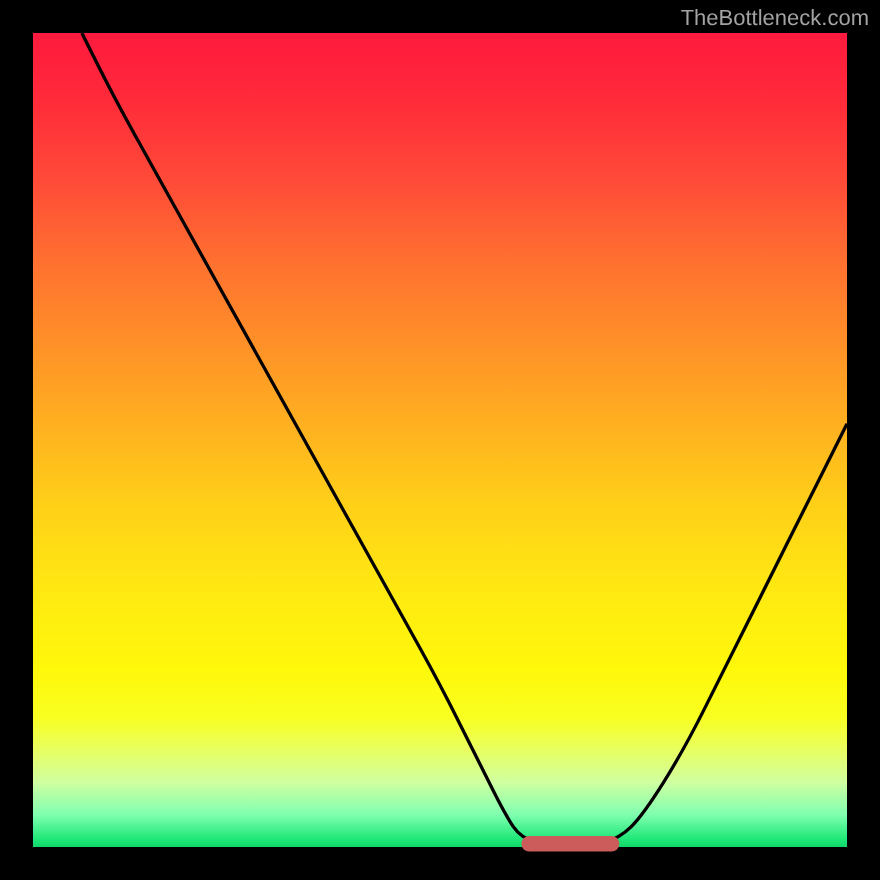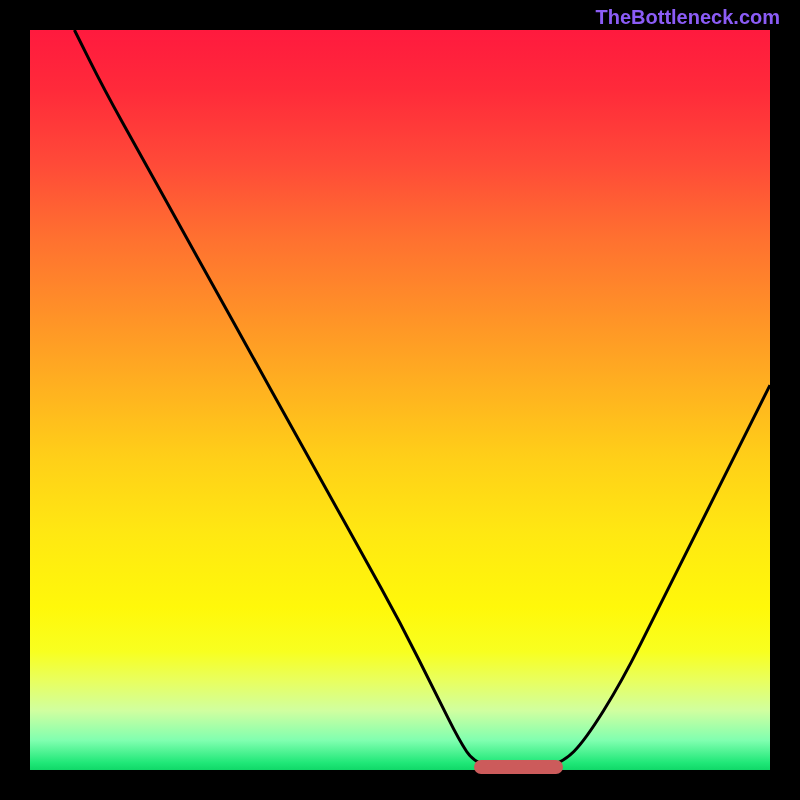--- a/index.html
+++ b/index.html
@@ -7,24 +7,24 @@
     padding: 0;
     width: 800px;
     height: 800px;
     background: #000;
     position: relative;
     font-family: Arial, sans-serif;
   }
   .watermark {
     position: absolute;
     top: 6px;
-    right: 20px;
-    color: #8b5cf6;
+    right: 10px;
+    color: #a3a3a3;
     font-size: 20px;
-    font-weight: 700;
+    font-weight: 400;
     z-index: 10;
   }
   .plot-area {
     position: absolute;
     top: 30px;
     left: 30px;
     width: 740px;
     height: 740px;
     background: linear-gradient(to bottom,
       #ff1a3e 0%,

